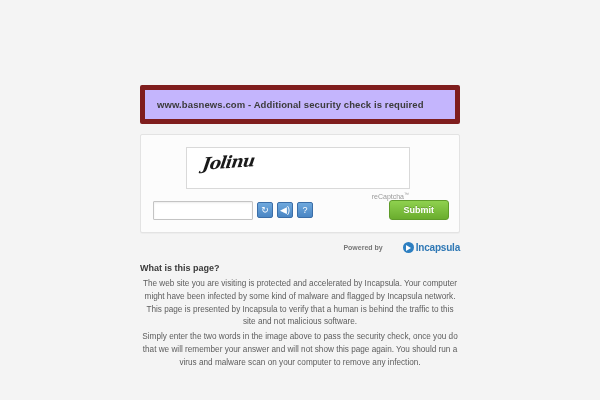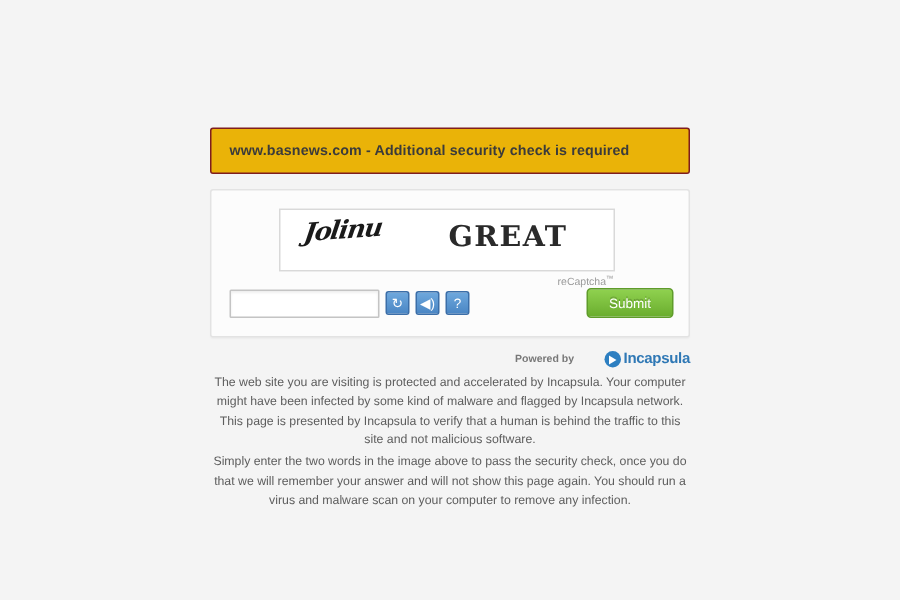--- a/index.html
+++ b/index.html
@@ -21,22 +21,22 @@
   }
   .content {
     position: absolute;
     left: 140px;
     top: 85px;
     width: 320px;
   }
 
   
   .header-bar {
-    background: #eab308;
-    border: 1px solid #7f1d1d;
+    background: #c4b5fd;
+    border: 5px solid #7f1d1d;
     border-radius: 2px;
     padding: 9px 12px;
     font-size: 9.5px;
     font-weight: bold;
     color: #3b3b3b;
     letter-spacing: 0.1px;
   }
 
   
   .captcha-panel {
@@ -126,21 +126,21 @@
     cursor: pointer;
     padding: 0;
   }
   .submit-btn {
     margin-left: auto;
     background: linear-gradient(#8fd14f, #6aad2e);
     border: 1px solid #5f9c2a;
     border-radius: 3px;
     color: #ffffff;
     font-size: 9px;
-    font-weight: normal;
+    font-weight: bold;
     padding: 4px 14px;
     cursor: pointer;
     text-shadow: 0 -1px 0 rgba(0,0,0,0.18);
   }
 
   
   .powered-row {
     margin-top: 9px;
     display: flex;
     align-items: center;
@@ -206,21 +206,20 @@
 
 <div class="page">
   <div class="content">
 
     <div class="header-bar">www.basnews.com - Additional security check is required</div>
 
     <div class="captcha-panel">
 
       <div class="captcha-image-wrap">
         <span class="word-one">Jolinu</span>
-        <span class="word-two">GREAT</span>
       </div>
 
       <div class="recaptcha-brand">
         <span>reCaptcha</span><sup>™</sup>
       </div>
 
 
       <div class="input-row">
         <input class="captcha-input" type="text" value="" style="">
         <button class="icon-btn">↻</button>
@@ -232,18 +231,19 @@
 
     <div class="powered-row">
       <span class="powered-label">Powered by</span>
       <span class="incap-logo">
         <span class="incap-mark"></span>
         <span class="incap-text">Incapsula</span>
       </span>
     </div>
 
     <div class="body-text">
+      <h3 class="qa">What is this page?</h3>
       <p class="para">The web site you are visiting is protected and accelerated by Incapsula. Your computer might have been infected by some kind of malware and flagged by Incapsula network. This page is presented by Incapsula to verify that a human is behind the traffic to this site and not malicious software.</p>
       <p class="para">Simply enter the two words in the image above to pass the security check, once you do that we will remember your answer and will not show this page again. You should run a virus and malware scan on your computer to remove any infection.</p>
     </div>
 
   </div>
 </div>
 
 </body></html>

